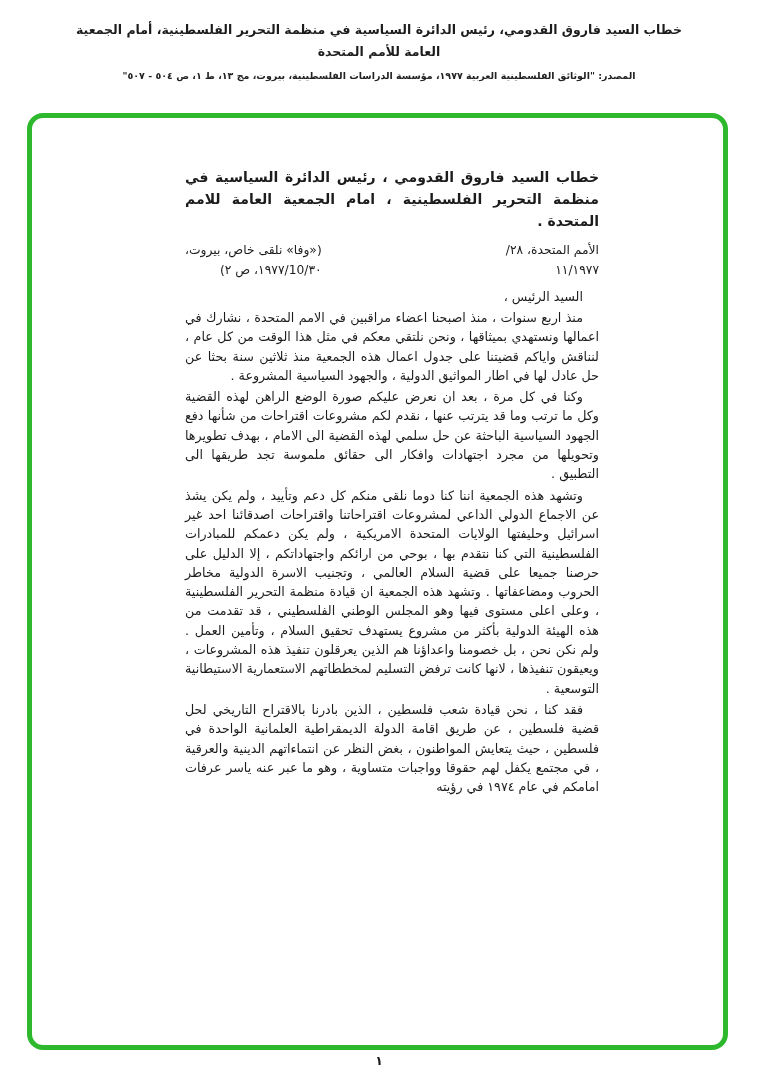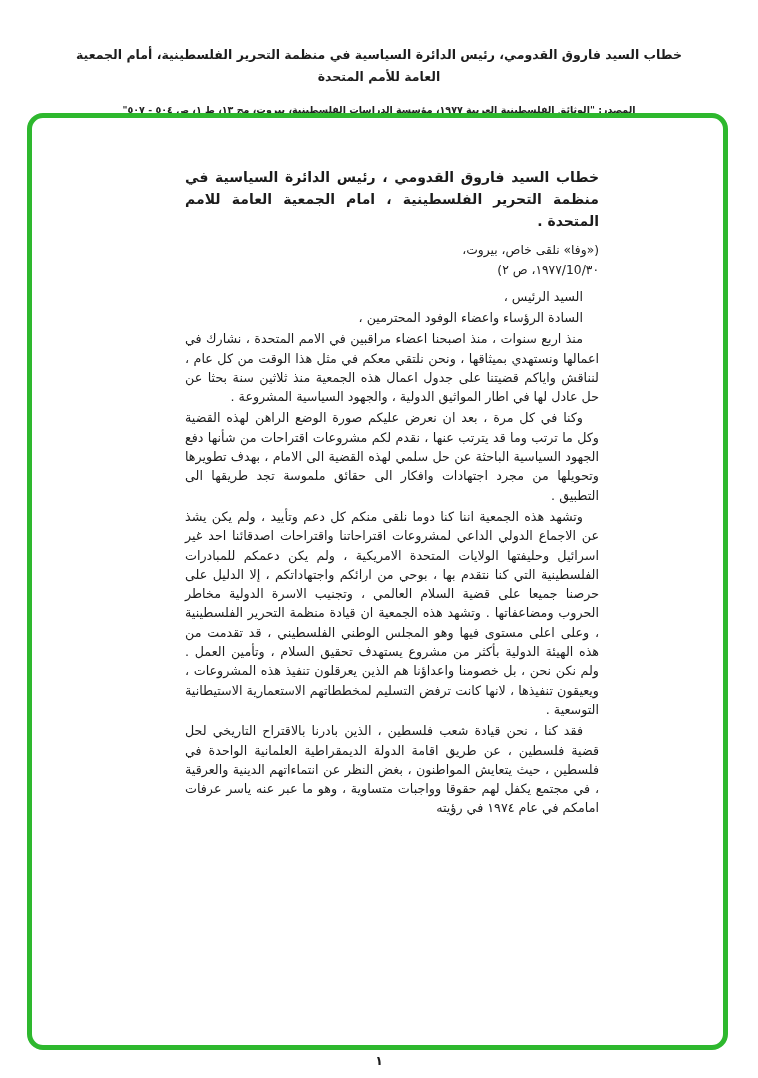--- a/index.html
+++ b/index.html
@@ -11,22 +11,22 @@
     position: relative;
     overflow: hidden;
   }
   .page-header {
     direction: rtl;
     text-align: center;
     font-weight: bold;
     font-size: 12.5px;
     line-height: 1.75;
     width: 625px;
-    margin: 16px auto;
-    padding-top: 28px;
+    margin: 0 auto;
+    padding-top: 19px;
   }
   .source-line {
     direction: rtl;
     text-align: center;
     font-weight: bold;
     font-size: 9.5px;
     margin-top: 7px;
     color: #222;
   }
   .document-frame {
@@ -87,29 +87,32 @@
 
 <div class="source-line">المصدر:  "الوثائق الفلسطينية العربية ١٩٧٧، مؤسسة الدراسات الفلسطينية، بيروت، مج ١٣، ط ١، ص ٥٠٤ - ٥٠٧"</div>
 
 <div class="document-frame" style="border-color: rgb(46, 184, 46);">
 
   <div class="content-column">
 
     <div class="doc-title">خطاب السيد فاروق القدومي ، رئيس الدائرة السياسية في منظمة التحرير الفلسطينية ، امام الجمعية العامة للامم المتحدة .</div>
 
     <div class="ref-block">
+      <div class="ref-right">
+        <div>الأمم المتحدة، ٢٨/</div>
+        <div>١١/١٩٧٧</div>
+      </div>
       <div class="ref-left">
         <div>(«وفا» نلقى خاص، بيروت،</div>
         <div>٣٠/10/١٩٧٧، ص ٢)</div>
       </div>
     </div>
 
     <div class="doc-body">
         <p class="para">السيد الرئيس ،</p>
-        <p class="para">السادة الرؤساء واعضاء الوفود المحترمين ،</p>
         <p class="para">منذ اربع سنوات ، منذ اصبحنا اعضاء مراقبين في الامم المتحدة ، نشارك في اعمالها ونستهدي بميثاقها ، ونحن نلتقي معكم في مثل هذا الوقت من كل عام ، لنناقش واياكم قضيتنا على جدول اعمال هذه الجمعية منذ ثلاثين سنة بحثا عن حل عادل لها في اطار المواثيق الدولية ، والجهود السياسية المشروعة .</p>
         <p class="para">وكنا في كل مرة ، بعد ان نعرض عليكم صورة الوضع الراهن لهذه القضية وكل ما ترتب وما قد يترتب عنها ، نقدم لكم مشروعات اقتراحات من شأنها دفع الجهود السياسية الباحثة عن حل سلمي لهذه القضية الى الامام ، بهدف تطويرها وتحويلها من مجرد اجتهادات وافكار الى حقائق ملموسة تجد طريقها الى التطبيق .</p>
         <p class="para">وتشهد هذه الجمعية اننا كنا دوما نلقى منكم كل دعم وتأييد ، ولم يكن يشذ عن الاجماع الدولي الداعي لمشروعات اقتراحاتنا واقتراحات اصدقائنا احد غير اسرائيل وحليفتها الولايات المتحدة الامريكية ، ولم يكن دعمكم للمبادرات الفلسطينية التي كنا نتقدم بها ، بوحي من ارائكم واجتهاداتكم ، إلا الدليل على حرصنا جميعا على قضية السلام العالمي ، وتجنيب الاسرة الدولية مخاطر الحروب ومضاعفاتها . وتشهد هذه الجمعية ان قيادة منظمة التحرير الفلسطينية ، وعلى اعلى مستوى فيها وهو المجلس الوطني الفلسطيني ، قد تقدمت من هذه الهيئة الدولية بأكثر من مشروع يستهدف تحقيق السلام ، وتأمين العمل . ولم نكن نحن ، بل خصومنا واعداؤنا هم الذين يعرقلون تنفيذ هذه المشروعات ، ويعيقون تنفيذها ، لانها كانت ترفض التسليم لمخططاتهم الاستعمارية الاستيطانية التوسعية .</p>
         <p class="para">فقد كنا ، نحن قيادة شعب فلسطين ، الذين بادرنا بالاقتراح التاريخي لحل قضية فلسطين ، عن طريق اقامة الدولة الديمقراطية العلمانية الواحدة في فلسطين ، حيث يتعايش المواطنون ، بغض النظر عن انتماءاتهم الدينية والعرقية ، في مجتمع يكفل لهم حقوقا وواجبات متساوية ، وهو ما عبر عنه ياسر عرفات امامكم في عام ١٩٧٤ في رؤيته</p>
       </div>
 
   </div>
 </div>
 
 <div class="page-number">١</div>

